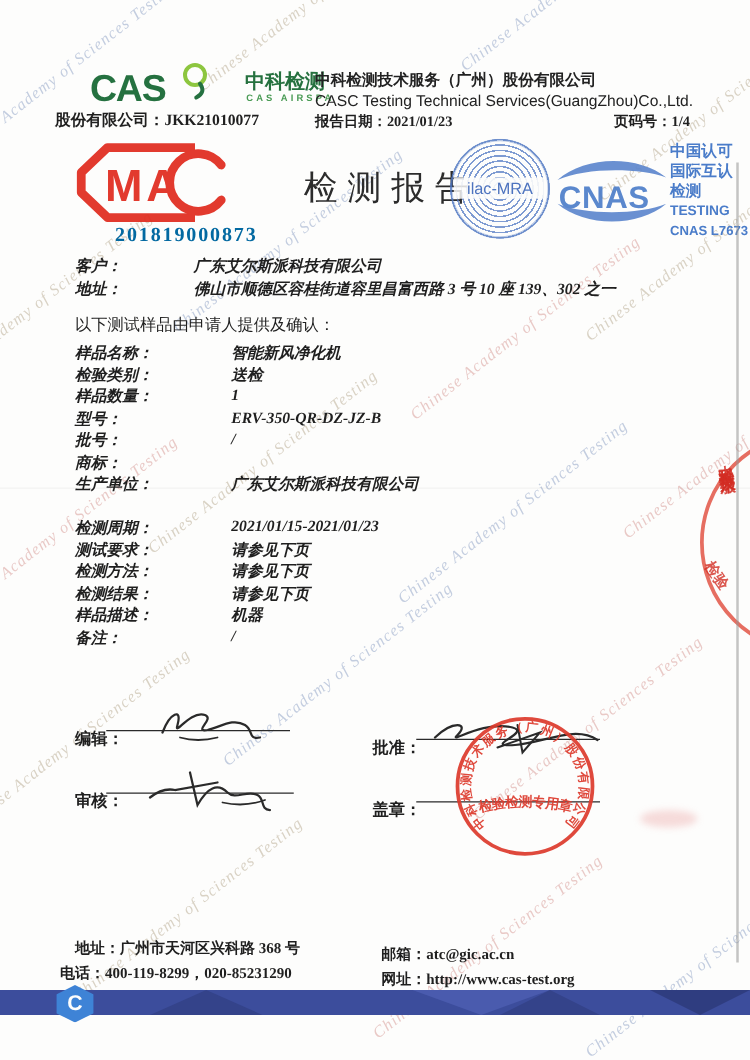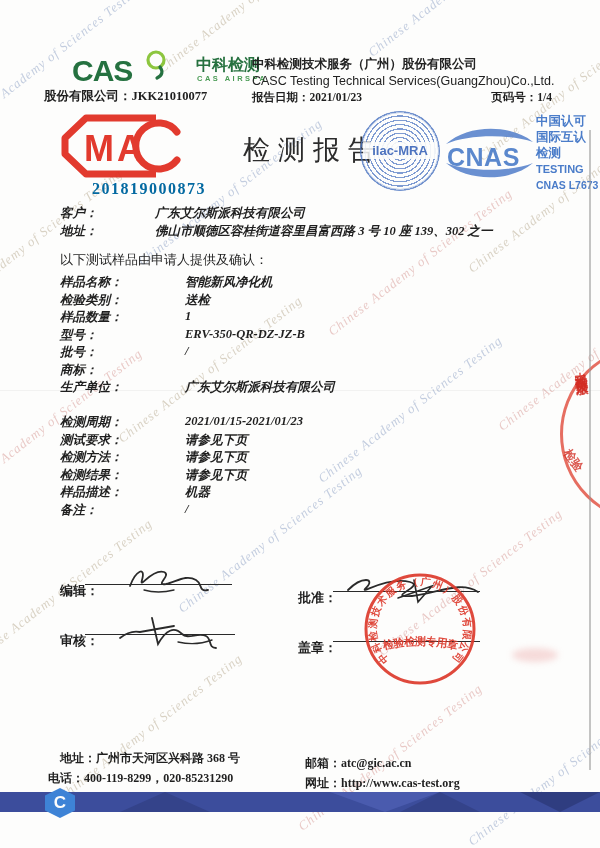--- a/index.html
+++ b/index.html
@@ -25,21 +25,21 @@
   .logo-en{position:absolute;left:197px;top:74px;font-size:7.5px;letter-spacing:2.5px;color:#4a9b55;
       font-family:"Liberation Sans",sans-serif;font-weight:bold;z-index:3;}
   
   .cma-num{left:92px;top:180px;font-size:16px;font-weight:bold;color:#0369a1;letter-spacing:1.5px;z-index:4;}
   .doc-title{left:243px;top:132px;font-size:27px;letter-spacing:8px;color:#2c2c2c;z-index:3;}
   .ilac{left:360px;top:111px;width:80px;height:80px;border-radius:50%;z-index:4;opacity:.92;
       background:repeating-radial-gradient(circle at 50% 50%, rgba(80,120,195,.8) 0 1.2px, rgba(255,255,255,0) 1.2px 4.3px);
       box-shadow:inset 0 0 0 2px rgba(80,120,195,.45);}
   .ilac-band{position:absolute;left:3px;right:3px;top:31px;height:17px;background:rgba(253,253,252,.9);
       display:flex;align-items:center;justify-content:center;}
-  .ilac-txt{font-size:13px;font-weight:bold;color:#3f68ba;font-family:"Liberation Sans",sans-serif;}
+  .ilac-txt{font-size:13px;font-weight:normal;color:#3f68ba;font-family:"Liberation Sans",sans-serif;}
   .cnas-side{left:536px;top:113px;color:#4a7cc9;z-index:4;line-height:16px;font-weight:bold;
       font-family:"Liberation Sans",sans-serif;font-size:12.5px;}
   .cnas-side .en1{font-size:11px;}
   .cnas-side .en2{font-size:10.5px;}
   
   .frow{left:60px;right:16px;display:flex;font-size:12.5px;font-weight:600;z-index:3;font-style:italic;}
   .clbl{width:95px;flex:none;}
   .flbl{width:125px;flex:none;}
   .fval{flex:1;white-space:nowrap;}
   .note{left:60px;top:251px;font-size:13px;font-weight:400;z-index:3;}

